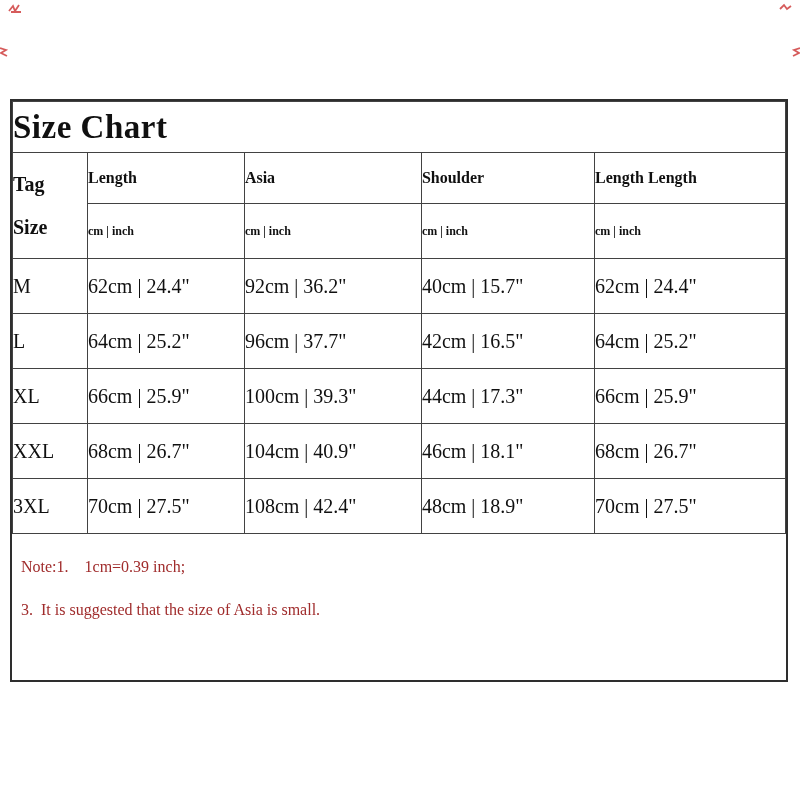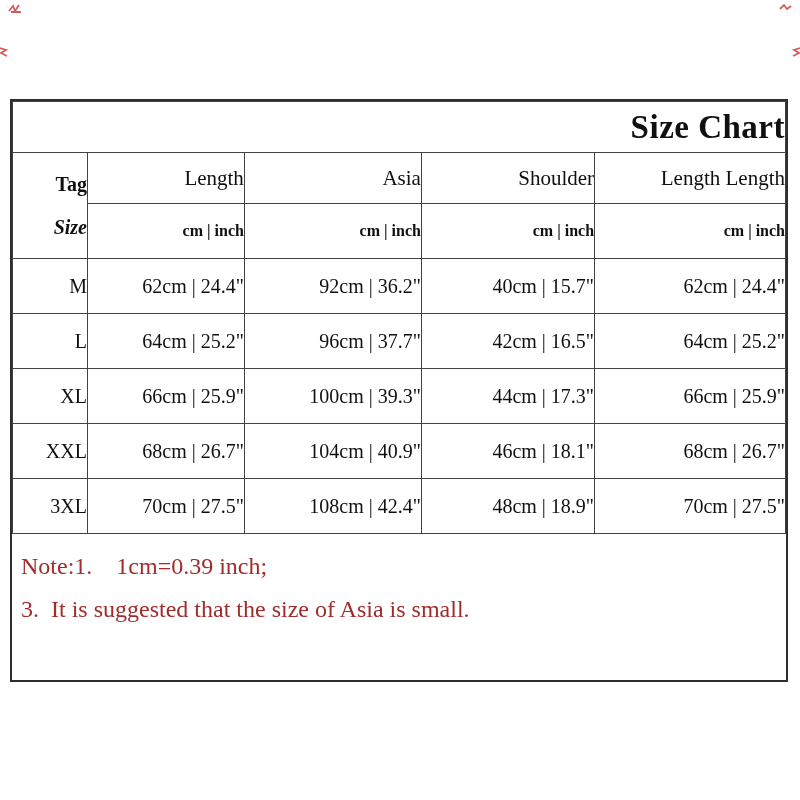--- a/index.html
+++ b/index.html
@@ -28,64 +28,64 @@
     background: #ffffff;
     box-sizing: border-box;
   }
   table.size-table {
     border-collapse: collapse;
     width: 100%;
     table-layout: fixed;
   }
   .size-table td, .size-table th {
     border: 1.5px solid #424242;
-    text-align: right;
+    text-align: left;
     vertical-align: middle;
     color: #101010;
     padding: 0;
   }
   col.c-tag    { width: 9.7%;  }
   col.c-len    { width: 20.3%; }
   col.c-chest  { width: 22.9%; }
   col.c-shldr  { width: 22.4%; }
   col.c-sleeve { width: 24.7%; }
 
   .title-cell {
     height: 50px;
     font-size: 33px;
     font-weight: bold;
     letter-spacing: 0.5px;
   }
   .col-header {
     height: 50px;
-    font-size: 21px;
-    font-weight: normal;
+    font-size: 16px;
+    font-weight: bold;
   }
   .units-cell {
     height: 54px;
-    font-size: 16px;
+    font-size: 12px;
     font-weight: bold;
   }
   .corner-cell { font-weight: bold; font-size: 20px; }
   .corner-cell .corner-word { line-height: 26px; }
-  .corner-cell .corner-word + .corner-word { margin-top: 17px; font-style: italic; }
+  .corner-cell .corner-word + .corner-word { margin-top: 17px; }
 
   .data-row td { height: 54px; font-size: 20px; font-weight: normal; }
   .size-cell { font-size: 20px; }
 
   .notes {
     min-height: 146px;
     padding: 21px 10px 0 9px;
     box-sizing: border-box;
     background: #ffffff;
   }
   .notes p {
     margin: 0 0 20px 0;
     color: #a02c2c;
-    font-size: 24px;
+    font-size: 16px;
     line-height: 23px;
     white-space: pre-wrap;
   }
 </style>
 </head>
 <body>
 
 <div class="canvas">
 
   <span class="mark mark-tl">

